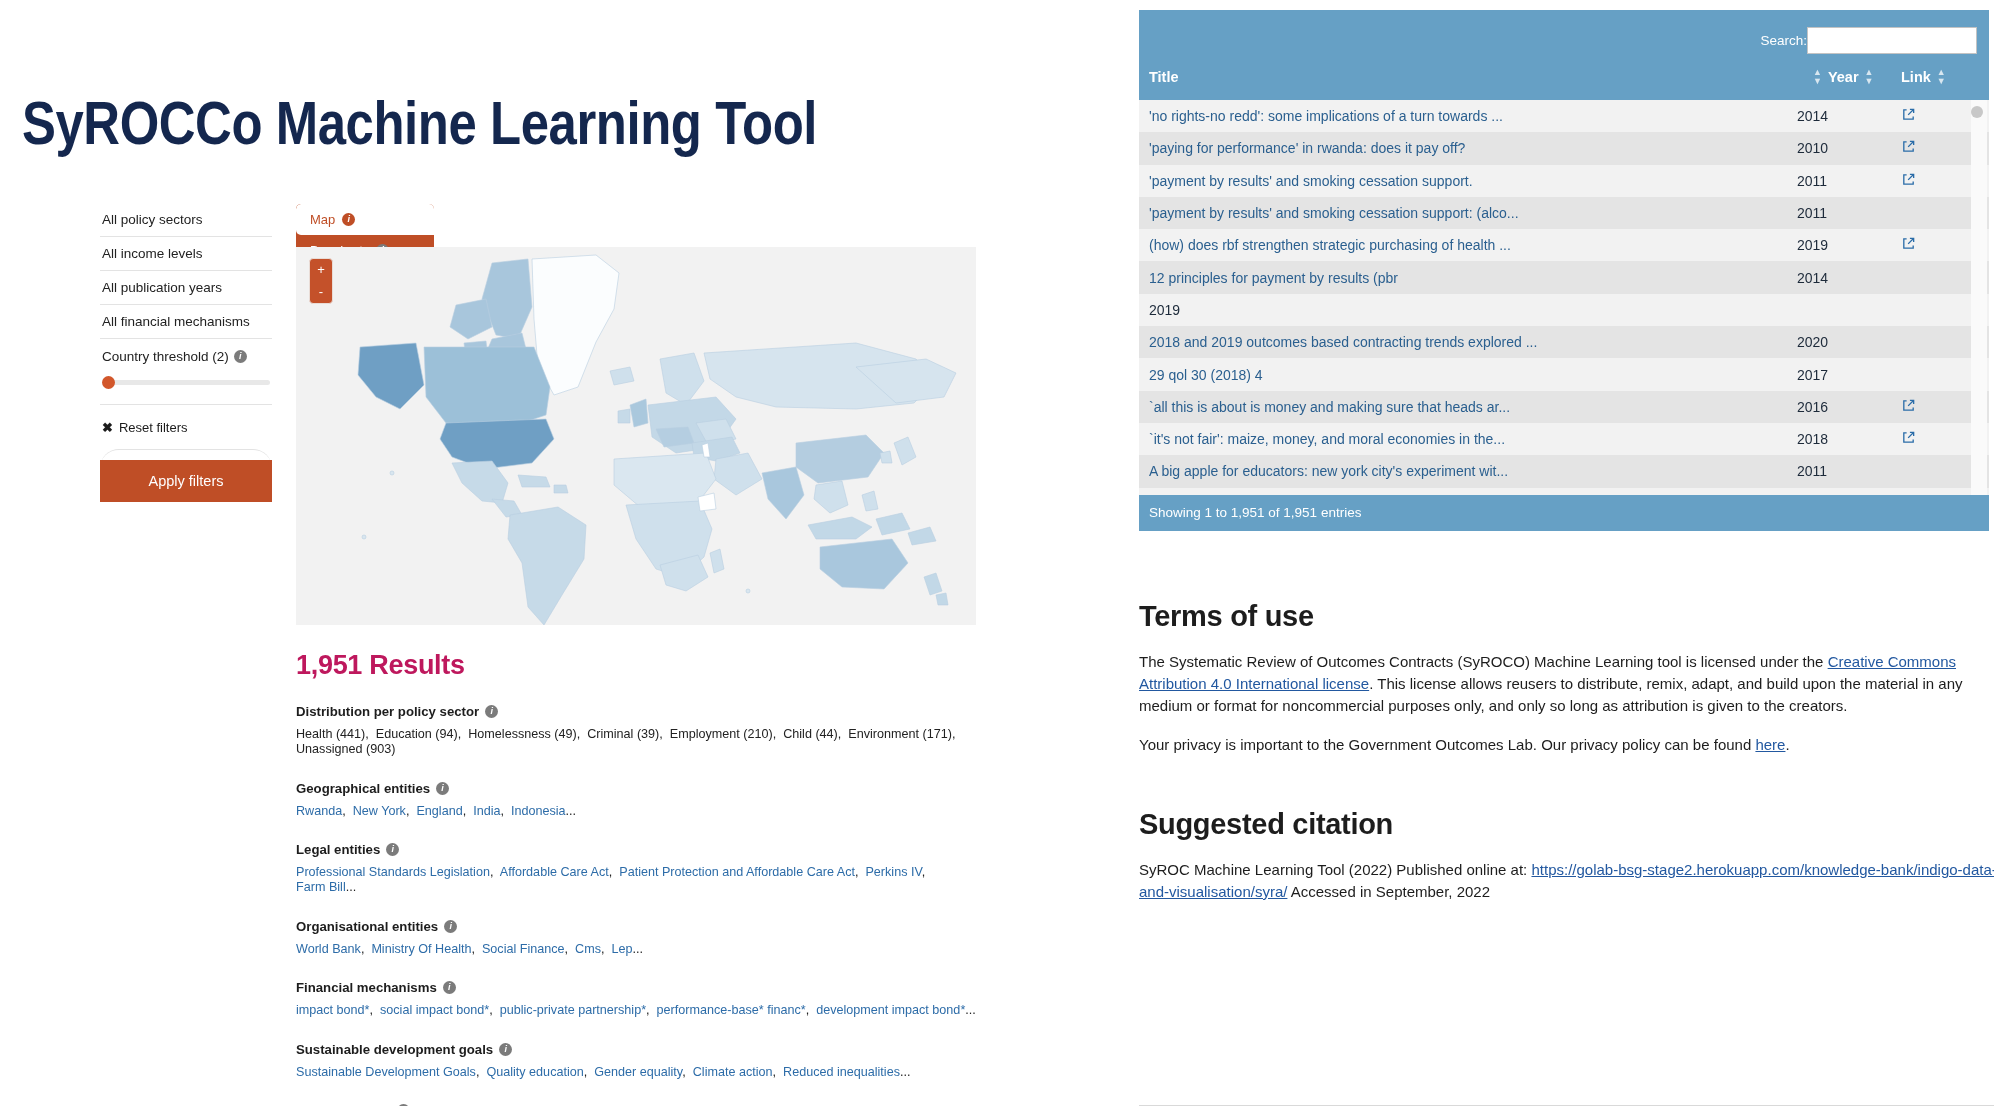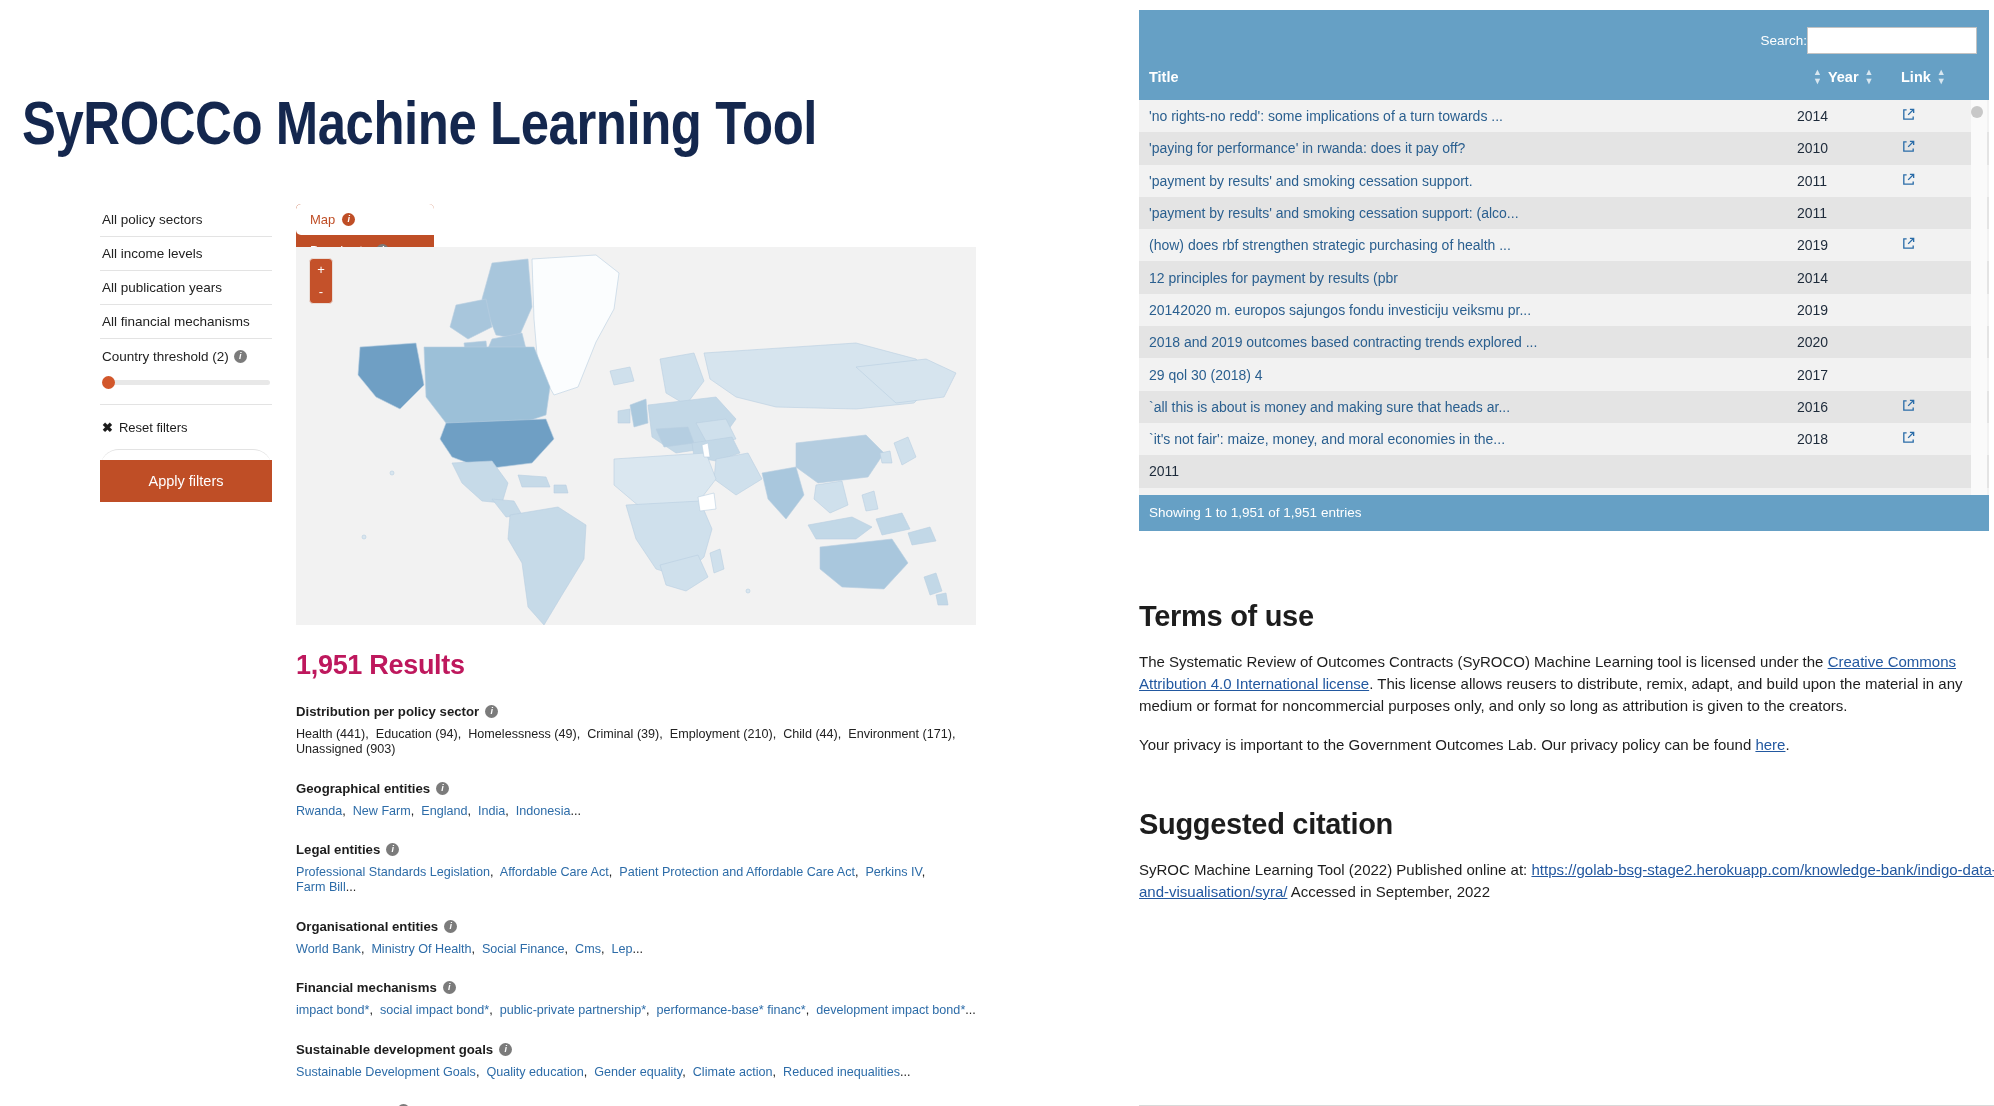--- a/index.html
+++ b/index.html
@@ -295,21 +295,21 @@
               <span>Distribution per policy sector</span>
               <span class="info-ico">i</span>
             </div>
             <div class="sec-body"><span class="itm">Health (441)</span><span class="sep">,&nbsp; </span><span class="itm">Education (94)</span><span class="sep">,&nbsp; </span><span class="itm">Homelessness (49)</span><span class="sep">,&nbsp; </span><span class="itm">Criminal (39)</span><span class="sep">,&nbsp; </span><span class="itm">Employment (210)</span><span class="sep">,&nbsp; </span><span class="itm">Child (44)</span><span class="sep">,&nbsp; </span><span class="itm">Environment (171)</span><span class="sep">,&nbsp; </span><span class="itm">Unassigned (903)</span></div>
           </div>
           <div class="sec">
             <div class="sec-h">
               <span>Geographical entities</span>
               <span class="info-ico">i</span>
             </div>
-            <div class="sec-body links"><span class="itm">Rwanda</span><span class="sep">,&nbsp; </span><span class="itm">New Farm</span><span class="sep">,&nbsp; </span><span class="itm">England</span><span class="sep">,&nbsp; </span><span class="itm">India</span><span class="sep">,&nbsp; </span><span class="itm">Indonesia</span><span style="color: rgb(34, 34, 34);">...</span></div>
+            <div class="sec-body links"><span class="itm">Rwanda</span><span class="sep">,&nbsp; </span><span class="itm">New York</span><span class="sep">,&nbsp; </span><span class="itm">England</span><span class="sep">,&nbsp; </span><span class="itm">India</span><span class="sep">,&nbsp; </span><span class="itm">Indonesia</span><span style="color: rgb(34, 34, 34);">...</span></div>
           </div>
           <div class="sec">
             <div class="sec-h">
               <span>Legal entities</span>
               <span class="info-ico">i</span>
             </div>
             <div class="sec-body links"><span class="itm">Professional Standards Legislation</span><span class="sep">,&nbsp; </span><span class="itm">Affordable Care Act</span><span class="sep">,&nbsp; </span><span class="itm">Patient Protection and Affordable Care Act</span><span class="sep">,&nbsp; </span><span class="itm">Perkins IV</span><span class="sep">,&nbsp; </span><span class="itm">Farm Bill</span><span style="color: rgb(34, 34, 34);">...</span></div>
           </div>
           <div class="sec">
             <div class="sec-h">
@@ -411,21 +411,20 @@
                     <path d="M9.5 2.5H13.5V6.5"></path>
                     <path d="M13.3 2.7L7.6 8.4"></path>
                   </svg></span></div>
             </div>
             <div class="row">
               <div class="r-title">12 principles for payment by results (pbr</div>
               <div class="r-year">2014</div>
               <div class="r-link"></div>
             </div>
             <div class="row">
-              <div class="r-title">20142020 m. europos sajungos fondu investiciju veiksmu pr...</div>
               <div class="r-year">2019</div>
               <div class="r-link"></div>
             </div>
             <div class="row">
               <div class="r-title">2018 and 2019 outcomes based contracting trends explored ...</div>
               <div class="r-year">2020</div>
               <div class="r-link"></div>
             </div>
             <div class="row">
               <div class="r-title">29 qol 30 (2018) 4</div>
@@ -444,20 +443,21 @@
             <div class="row">
               <div class="r-title">`it's not fair': maize, money, and moral economies in the...</div>
               <div class="r-year">2018</div>
               <div class="r-link"><span class="ext-ico"><svg width="15" height="15" viewBox="0 0 16 16" fill="none" stroke="#2a6ca8" stroke-width="1.4">
                     <path d="M6 3H3v10h10V10"></path>
                     <path d="M9.5 2.5H13.5V6.5"></path>
                     <path d="M13.3 2.7L7.6 8.4"></path>
                   </svg></span></div>
             </div>
             <div class="row">
+              <div class="r-title">A big apple for educators: new york city's experiment wit...</div>
               <div class="r-year">2011</div>
               <div class="r-link"></div>
             </div>
             <div class="row">
               <div class="r-link"></div>
             </div>
           </div>
         <div class="scroll-track">
           <div class="scroll-thumb"></div>
         </div>

